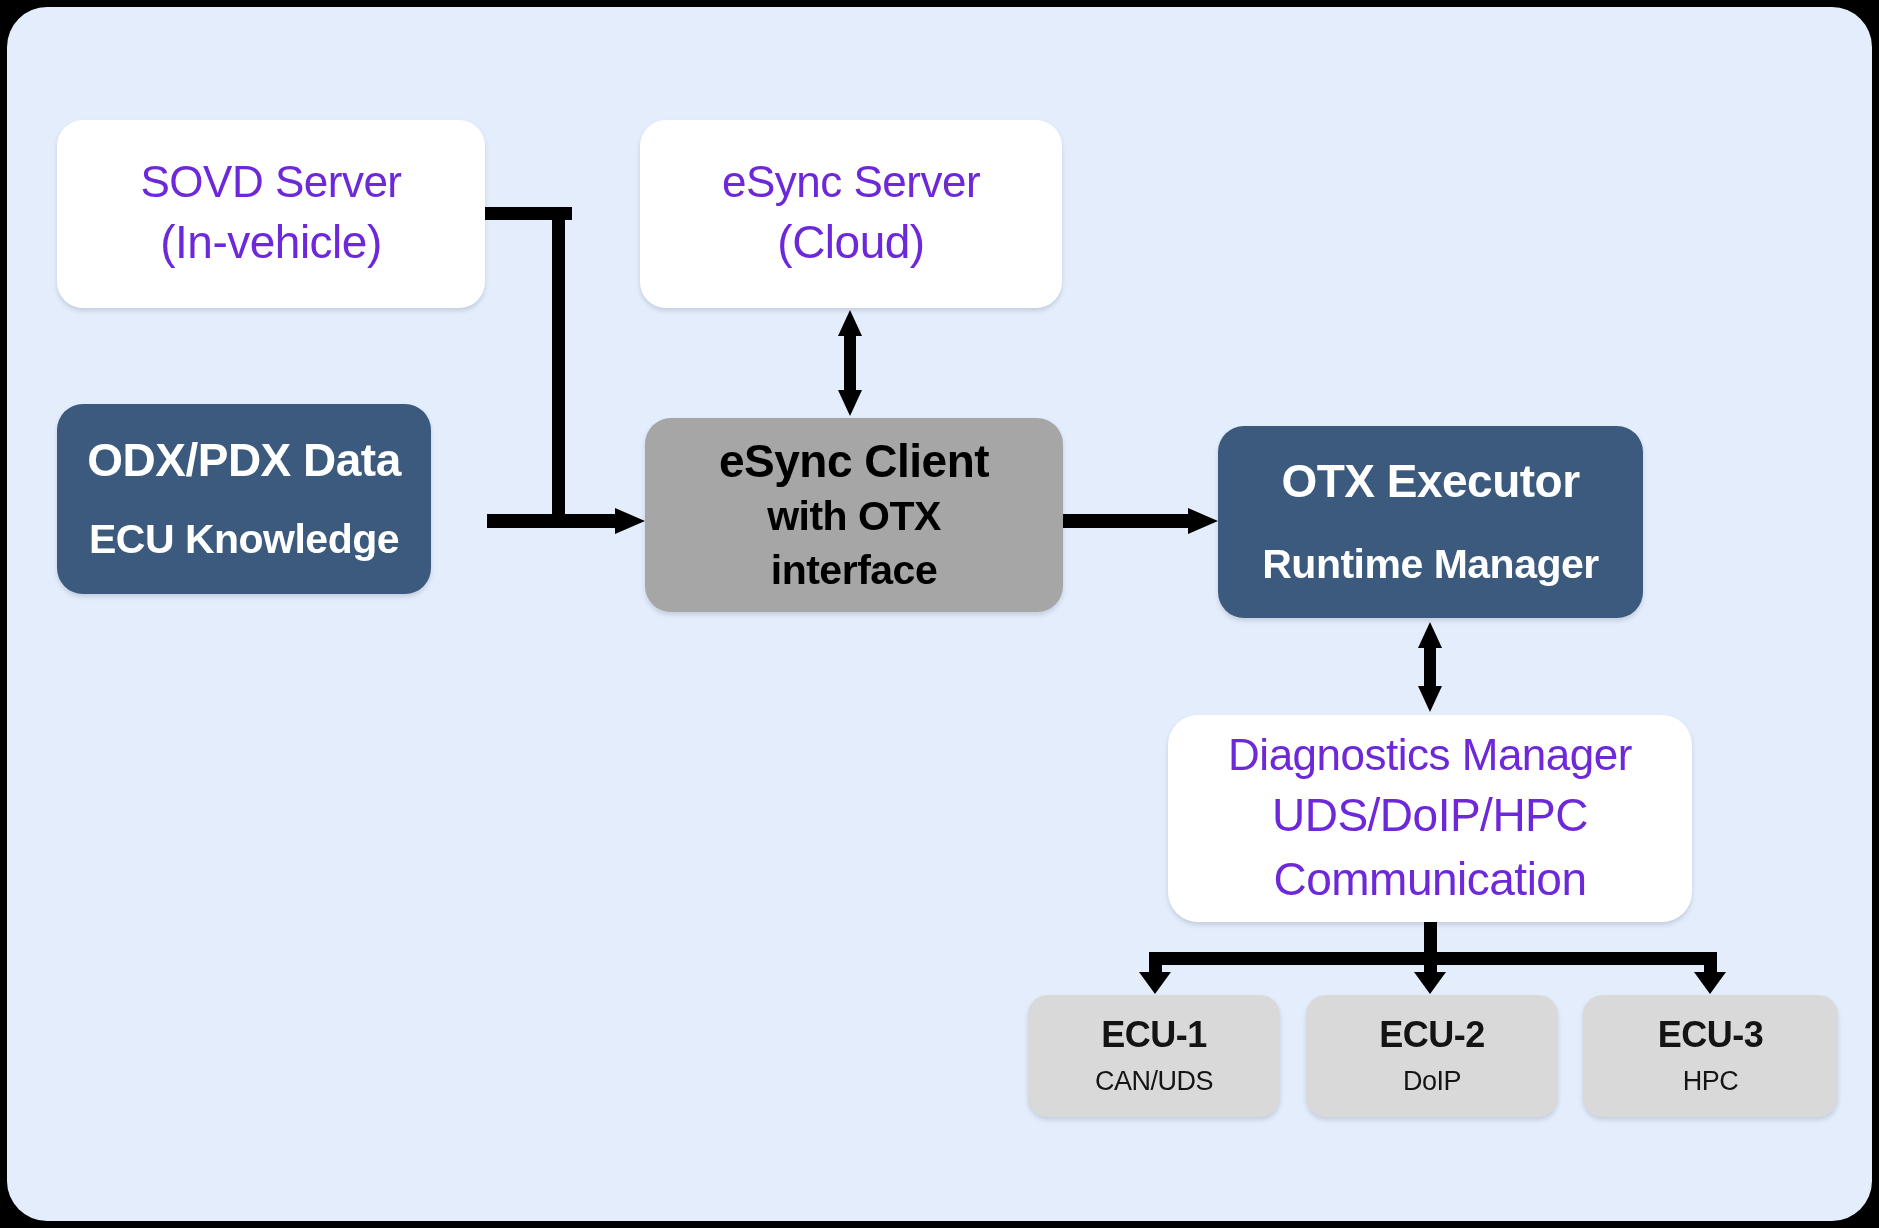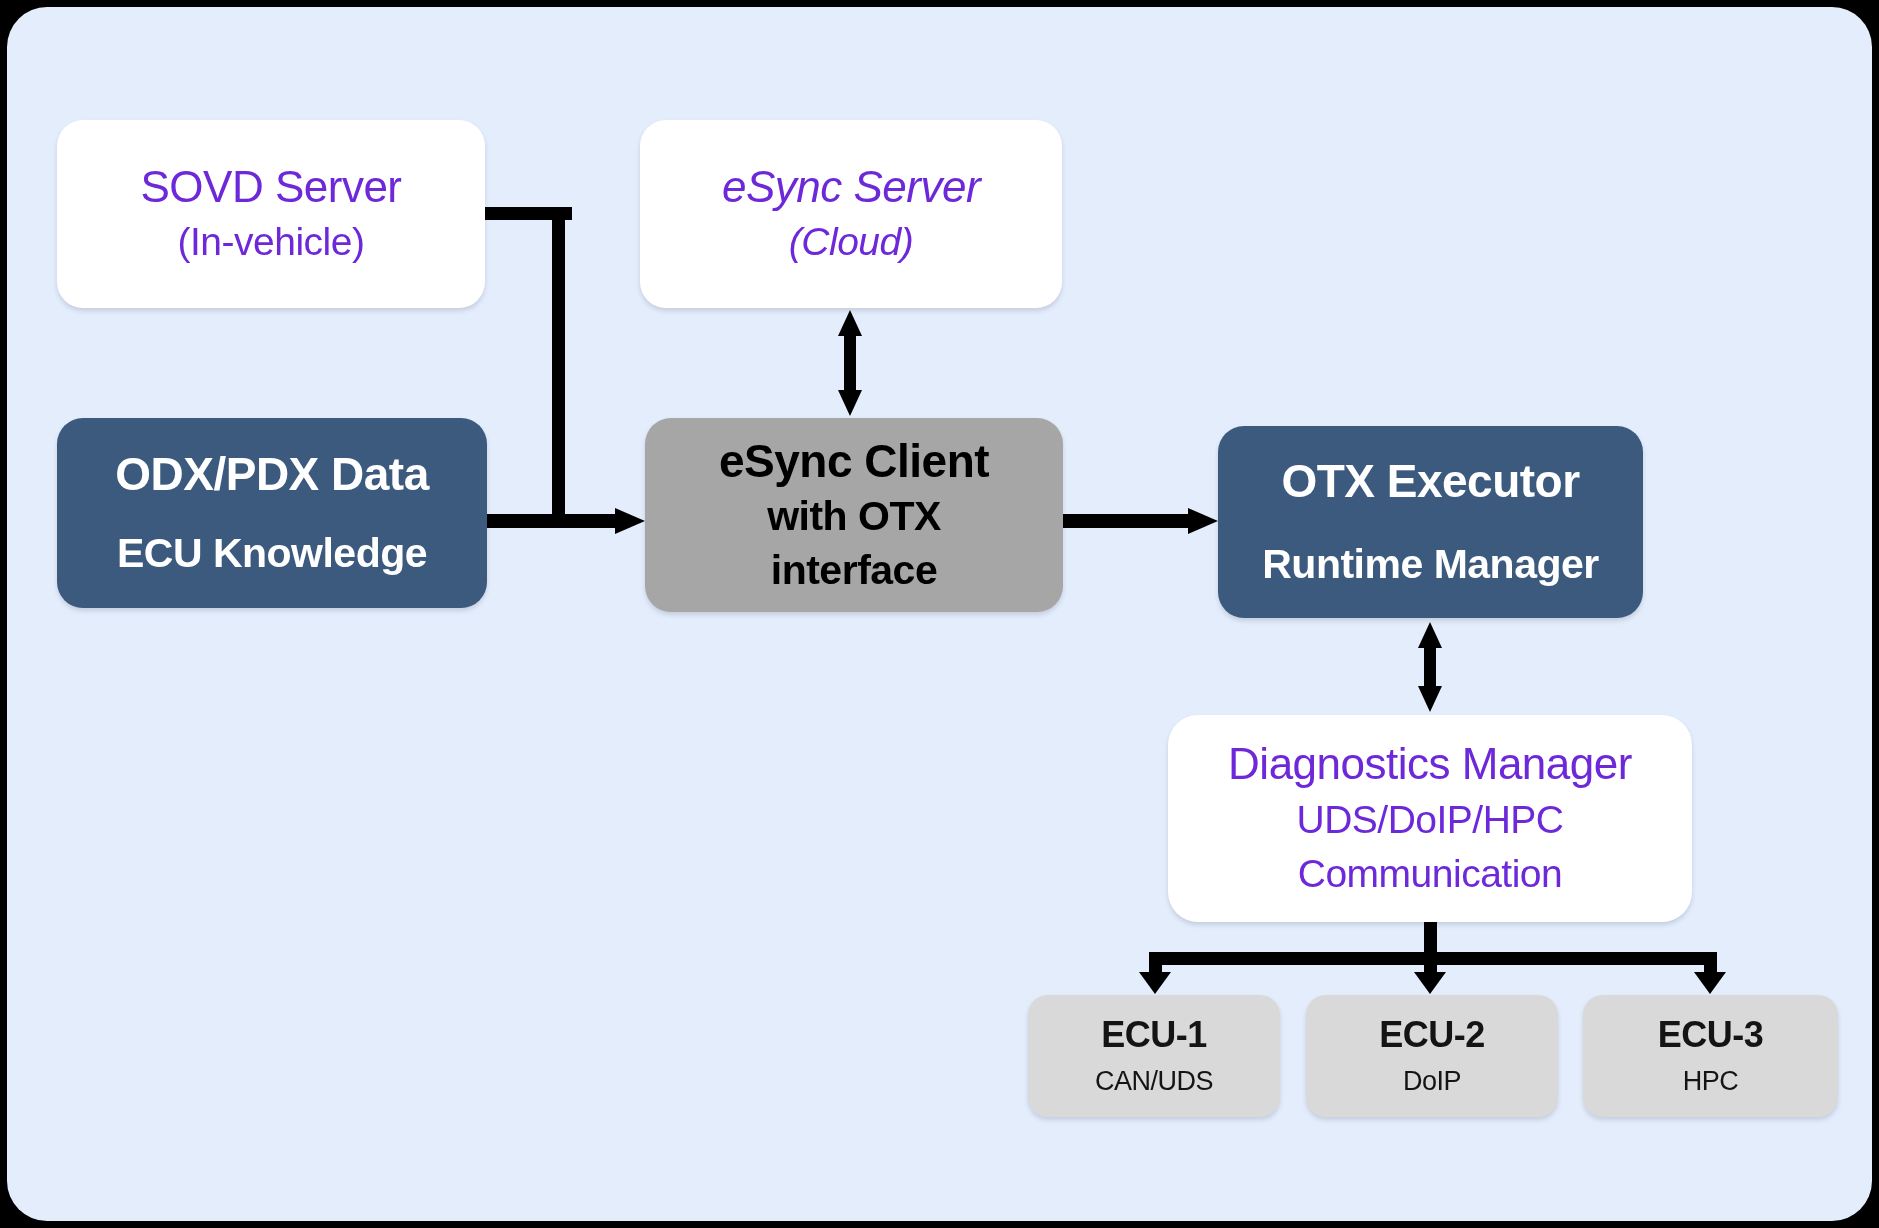--- a/index.html
+++ b/index.html
@@ -23,21 +23,21 @@
     box-shadow:0 3px 4px rgba(110,120,140,0.25);
   }
   .node.white{background:#ffffff;border-radius:26px;color:#6d28d9;}
   .node.blue{background:#3b5a7e;border-radius:26px;color:#ffffff;}
   .node.gray{background:#a6a6a6;border-radius:26px;color:#000000;}
   .node.lgray{background:#d9d9d9;border-radius:20px;color:#141414;}
 
   .t-xl{font-size:46px;font-weight:600;line-height:1.25;}
   .t-lg{font-size:41px;font-weight:600;line-height:1.3;}
   .t-gxl{font-size:44px;font-weight:500;line-height:1.3;}
-  .t-glg{font-size:39px;font-weight:400;line-height:1.4;}
+  .t-glg{font-size:46px;font-weight:400;line-height:1.4;}
   .t-ecu{font-size:36px;font-weight:600;line-height:1.2;}
   .t-ecu-sub{font-size:27px;font-weight:400;line-height:1.3;margin-top:8px;}
 
   .conn{position:absolute;background:#000;}
   .tri{position:absolute;width:0;height:0;}
   .tri.right{border-top:13px solid transparent;border-bottom:13px solid transparent;border-left:30px solid #000;}
   .tri.down{border-left:16px solid transparent;border-right:16px solid transparent;border-top:22px solid #000;}
   .tri.down-sm{border-left:12px solid transparent;border-right:12px solid transparent;border-top:26px solid #000;}
   .tri.up-sm{border-left:12px solid transparent;border-right:12px solid transparent;border-bottom:26px solid #000;}
 </style>
@@ -45,26 +45,26 @@
 <body>
 
 <div id="stage">
   <div id="panel">
 
     <div class="node white" style="left:50px;top:113px;width:428px;height:188px;">
       <div class="t-gxl">SOVD Server</div>
       <div class="t-glg">(In-vehicle)</div>
     </div>
 
-    <div class="node white" style="left:633px;top:113px;width:422px;height:188px;font-style:italic;">
+    <div class="node white" style="left:633px;top:113px;width:422px;height:188px;">
       <div class="t-gxl">eSync Server</div>
       <div class="t-glg">(Cloud)</div>
     </div>
 
-    <div class="node blue" style="left:50px;top:411px;width:430px;height:190px;gap:24px;">
+    <div class="node blue" style="left:50px;top:397px;width:374px;height:190px;gap:24px;">
       <div class="t-xl">ODX/PDX Data</div>
       <div class="t-lg">ECU Knowledge</div>
     </div>
 
     <div class="node gray" style="left:638px;top:411px;width:418px;height:194px;">
       <div class="t-xl">eSync Client</div>
       <div class="t-lg">with OTX</div>
       <div class="t-lg">interface</div>
     </div>
 

